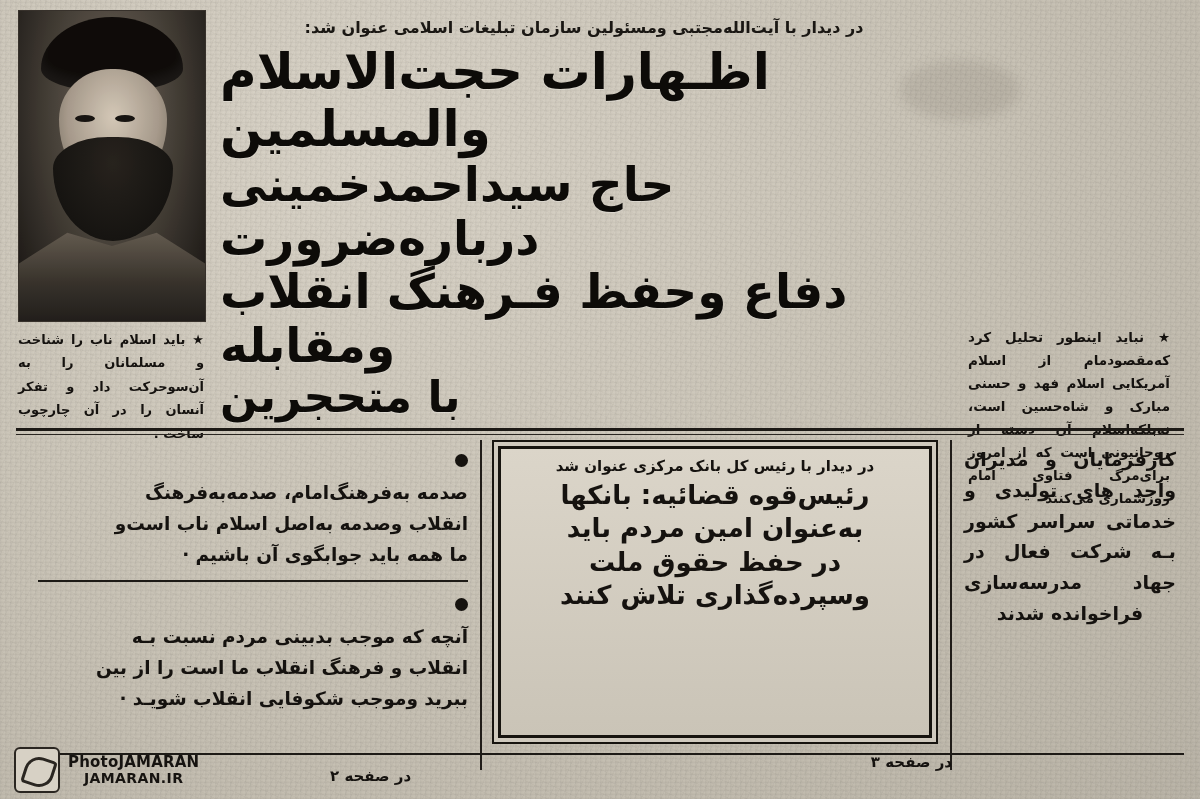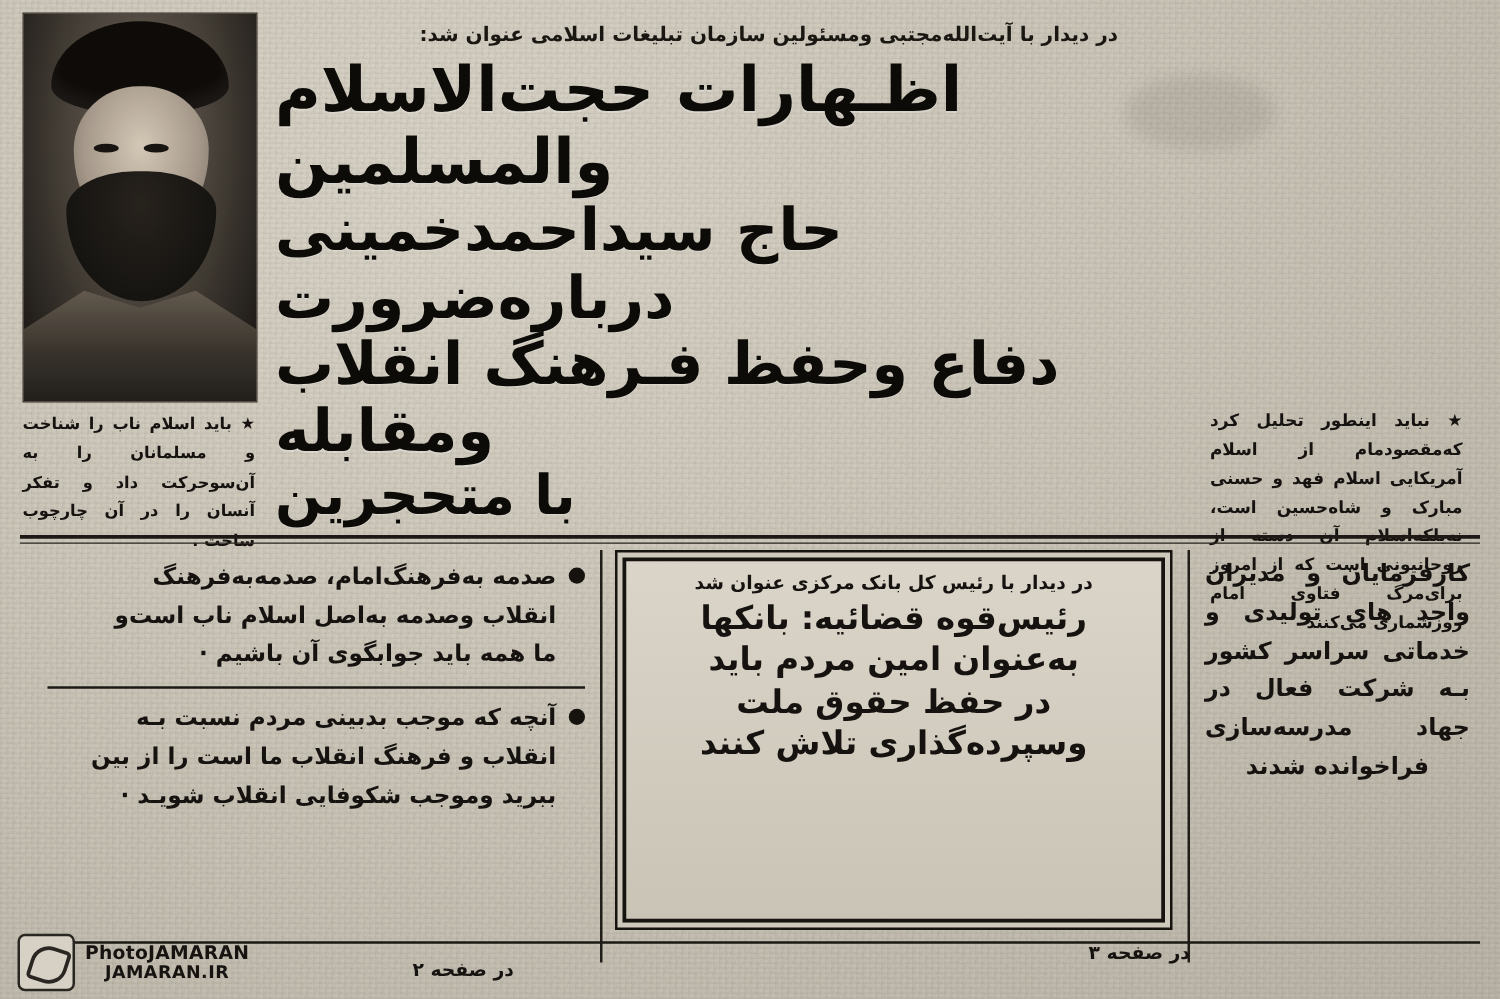--- a/index.html
+++ b/index.html
@@ -29,21 +29,21 @@
     background-image:
       repeating-linear-gradient(115deg, rgba(0,0,0,.06) 0 1px, rgba(255,255,255,.05) 1px 2px, rgba(0,0,0,0) 2px 6px),
       repeating-linear-gradient(25deg, rgba(0,0,0,.05) 0 1px, rgba(255,255,255,.04) 1px 3px, rgba(0,0,0,0) 3px 7px);
     mix-blend-mode: multiply;
   }
 
   
   .kicker {
     position: absolute;
     top: 18px;
-    right: 215px;
+    right: 246px;
     width: 740px;
     text-align: center;
     font-size: 16px;
     font-weight: bold;
     letter-spacing: -0.3px;
     color: #1a1713;
   }
   .headline {
     position: absolute;
     top: 44px;
@@ -214,21 +214,21 @@
   
   .col-left {
     position: absolute;
     top: 440px;
     left: 20px;
     width: 448px;
     font-weight: bold;
   }
   .bullet-item {
     display: flex;
-    flex-direction: row;
+    flex-direction: column;
     gap: 10px;
     align-items: flex-start;
     padding: 6px 0 8px;
   }
   .dot {
     flex: 0 0 auto;
     width: 13px;
     height: 13px;
     border-radius: 50%;
     background: #16130f;

